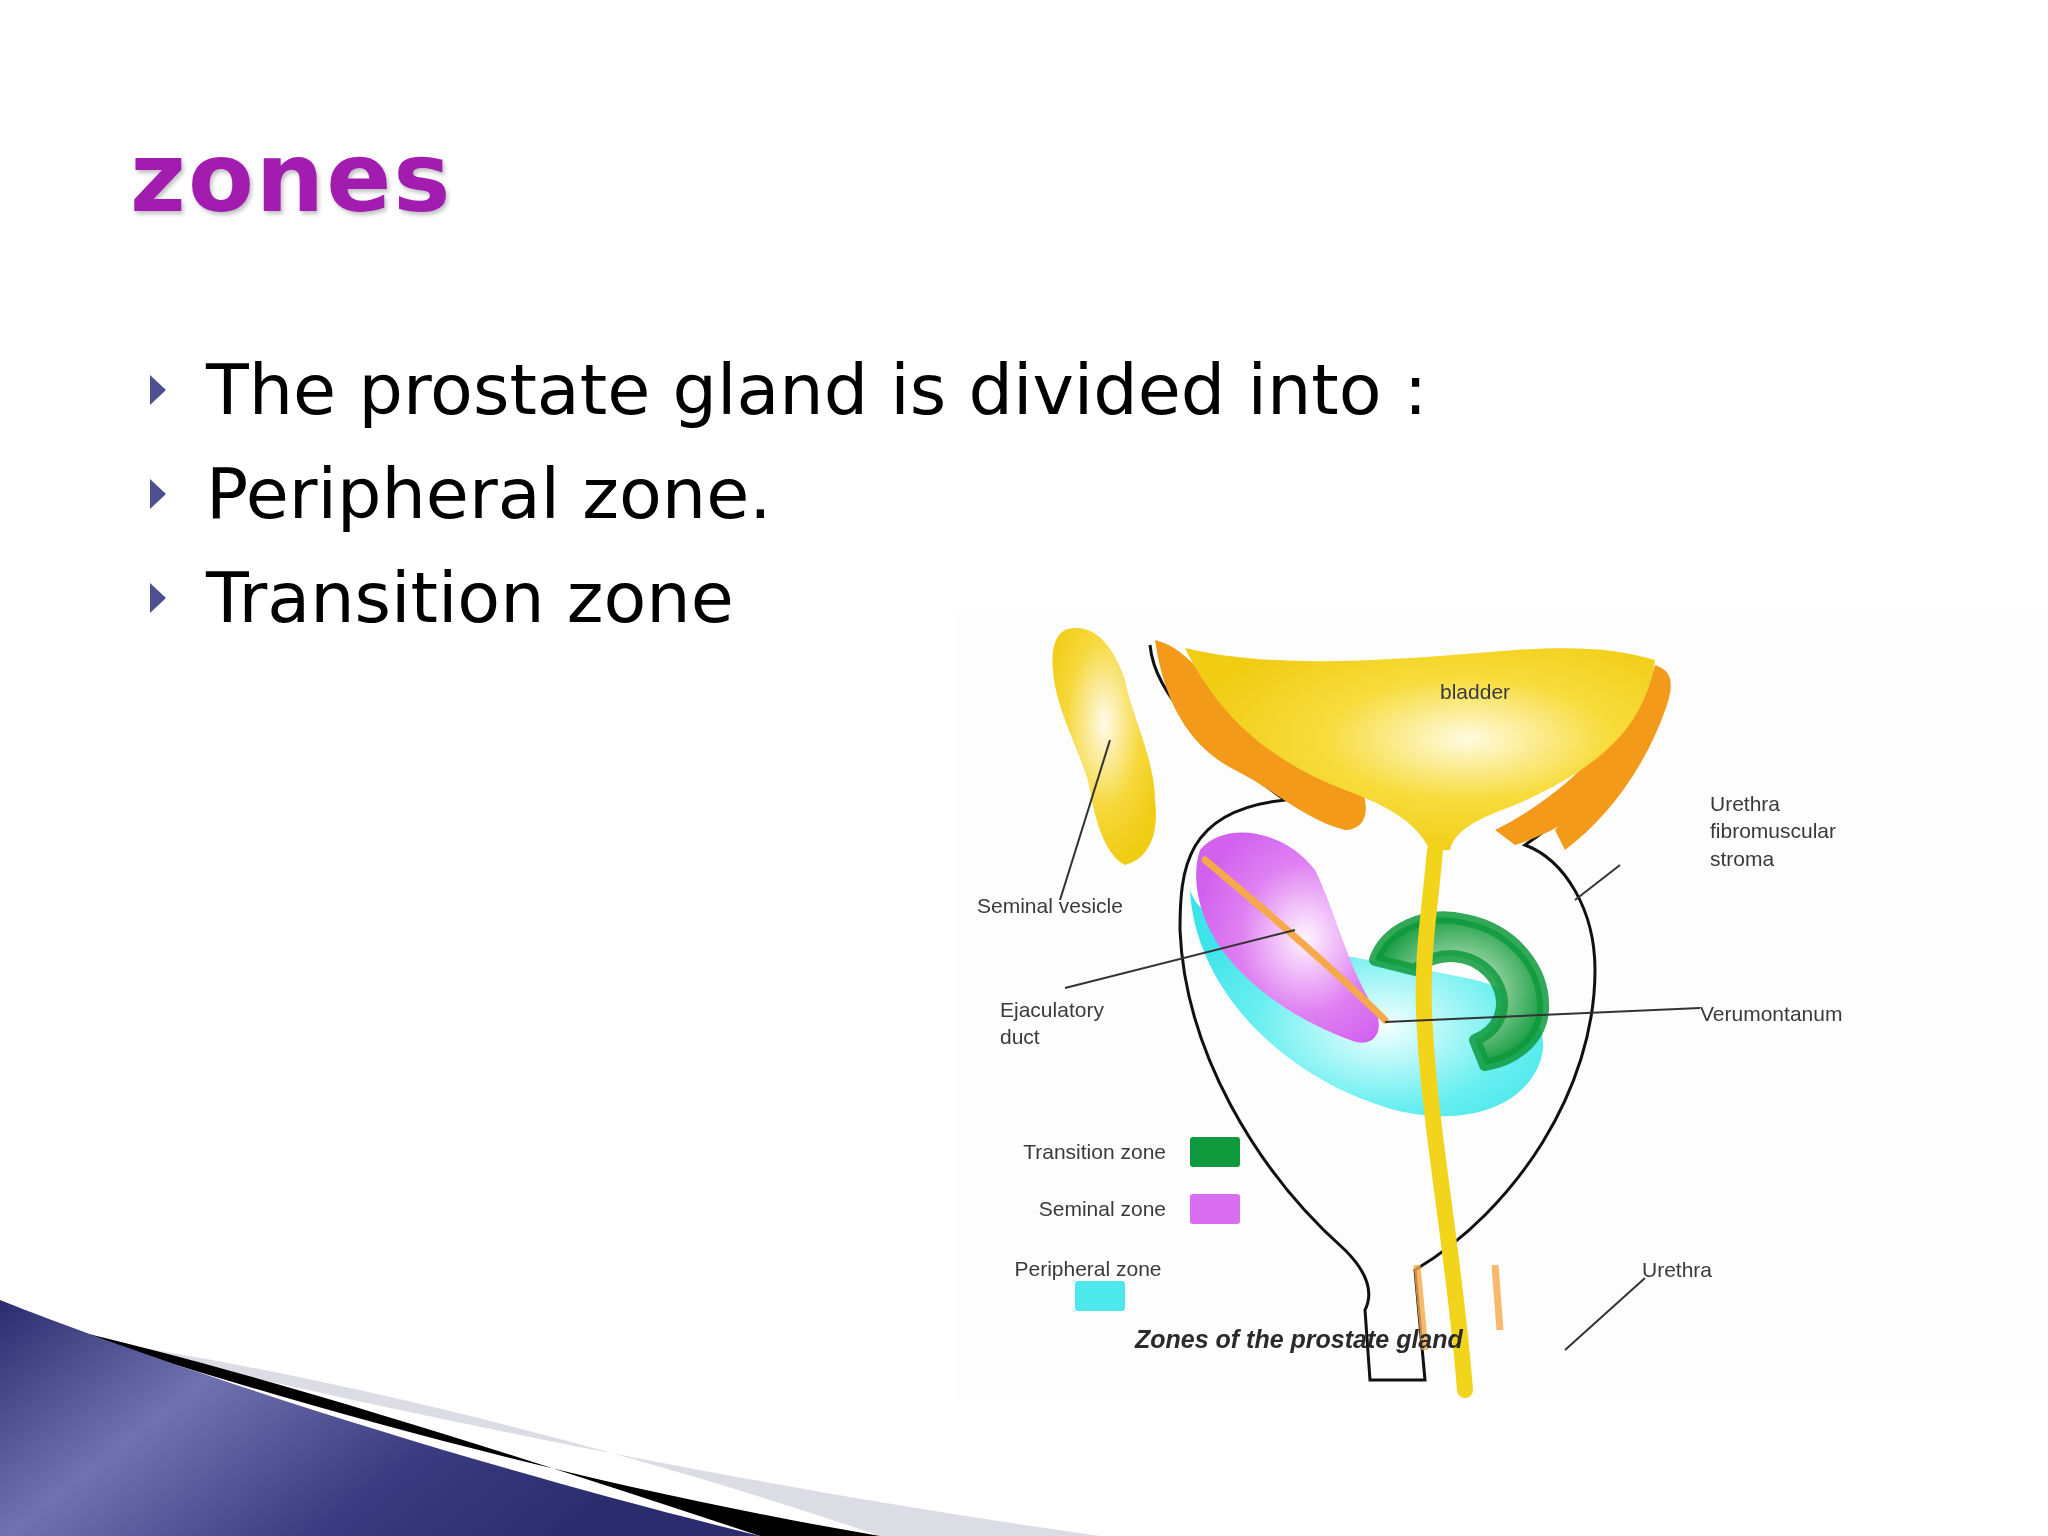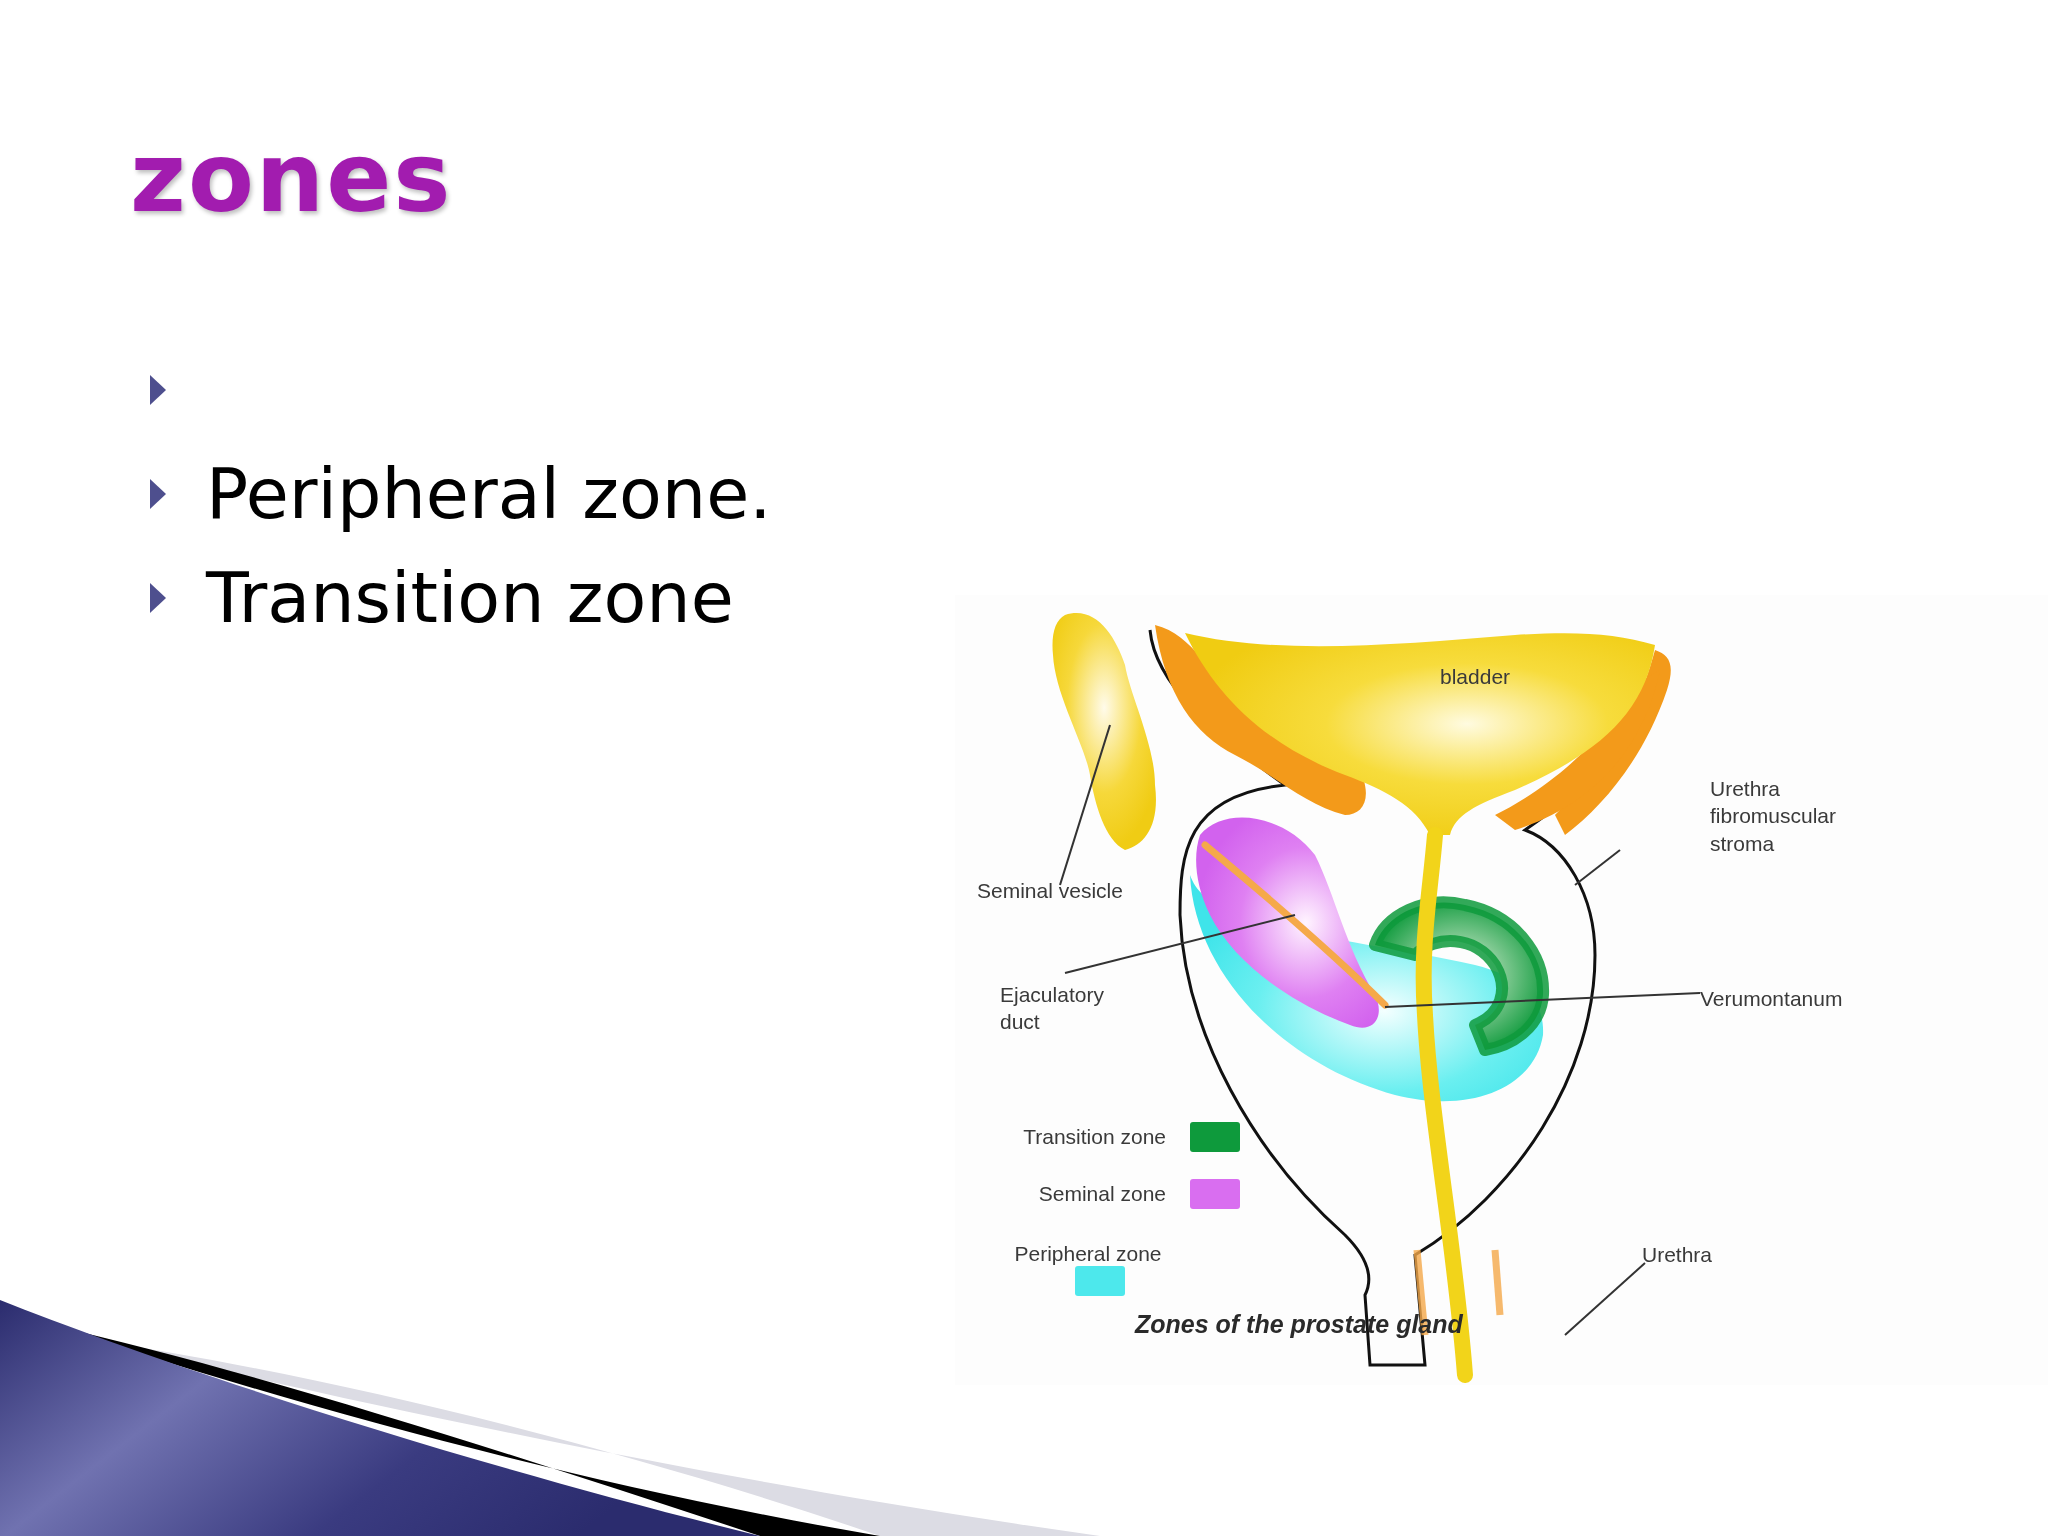--- a/index.html
+++ b/index.html
@@ -22,21 +22,21 @@
       font-family: "DejaVu Sans", sans-serif; font-size: 70px; color: #000;
     }
     .bullet .marker {
       width: 0; height: 0; margin-right: 40px;
       border-top: 15px solid transparent; border-bottom: 15px solid transparent;
       border-left: 16px solid #4e4f8e;
     }
     .bullet .text { white-space: pre; }
 
     .diagram {
-      position: absolute; left: 955px; top: 595px; width: 1093px; height: 790px;
+      position: absolute; left: 955px; top: 610px; width: 1093px; height: 790px;
       background: #fdfdfd;
       text-decoration: underline;
     }
     .diagram svg { position: absolute; left: 0; top: 0; }
     .dlabel {
       position: absolute; font-family: "Liberation Sans", sans-serif;
       font-size: 21px; color: #3a3a3a; line-height: 1.3;
     }
     .dcaption {
       position: absolute; font-family: "Liberation Sans", sans-serif;
@@ -50,20 +50,21 @@
     .swoosh { position: absolute; left: 0; top: 1280px; }
   </style>
 </head>
 <body>
 
 <h1 class="slide-title">zones</h1>
 
 <ul class="bullets">
   <li class="bullet">
     <span class="marker"></span>
+    <span class="text">The prostate gland is divided into :</span>
   </li>
   <li class="bullet">
     <span class="marker"></span>
     <span class="text">Peripheral zone.</span>
   </li>
   <li class="bullet">
     <span class="marker"></span>
     <span class="text">Transition zone</span>
   </li>
 </ul>

